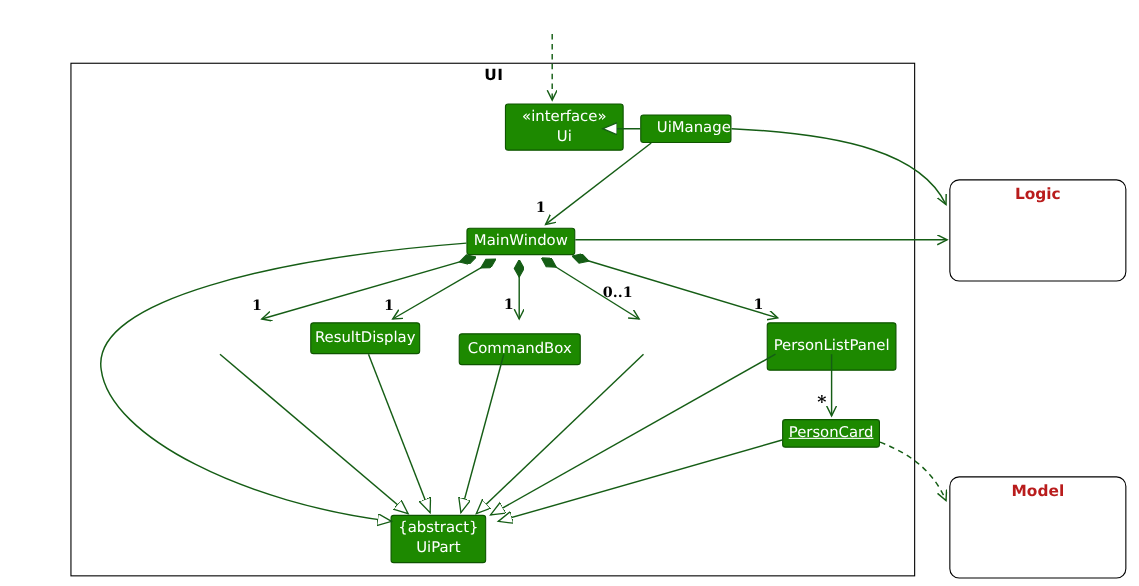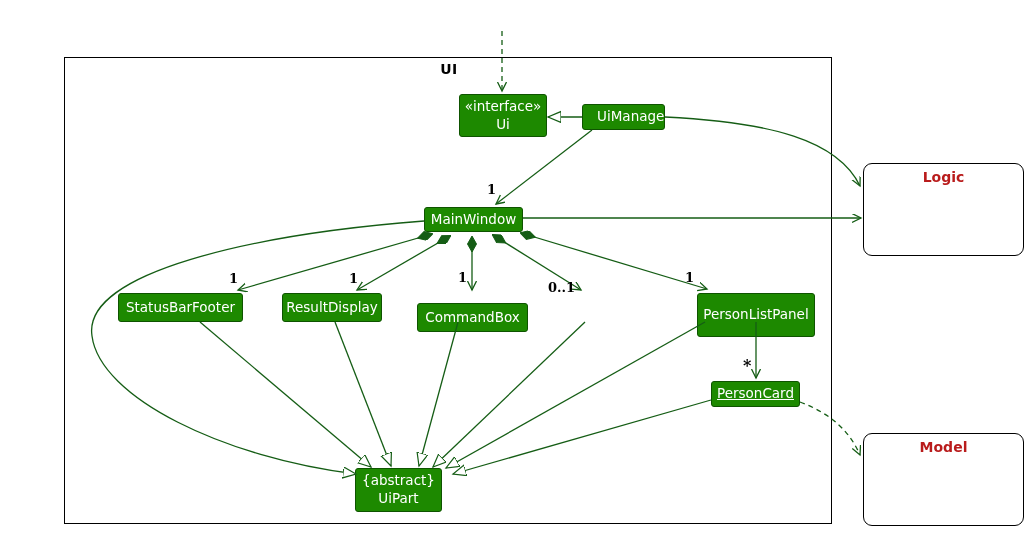--- a/index.html
+++ b/index.html
@@ -52,32 +52,29 @@
   <div class="frame"></div>
   <div class="frame-label">UI</div>
 
   <div class="ext" style="left:863px;top:163px;width:161px;height:93px;">
     <span>Logic</span>
   </div>
   <div class="ext" style="left:863px;top:433px;width:161px;height:93px;">
     <span>Model</span>
   </div>
 
-  <div class="cls" style="left:459px;top:94px;width:88px;height:43px;">
+  <div class="cls" style="left:459px;top:94px;width:108px;height:43px;">
     <span>«interface»</span>
     <span>Ui</span>
   </div>
   <div class="cls" style="left:582px;top:104px;width:83px;height:26px;padding-left:20px;">
     <span>UiManager</span>
   </div>
   <div class="cls" style="left:424px;top:207px;width:99px;height:25px;">
     <span>MainWindow</span>
-  </div>
-  <div class="cls" style="left:118px;top:293px;width:125px;height:29px;">
-    <span>StatusBarFooter</span>
   </div>
   <div class="cls" style="left:282px;top:293px;width:100px;height:29px;">
     <span>ResultDisplay</span>
   </div>
   <div class="cls" style="left:417px;top:303px;width:111px;height:29px;">
     <span>CommandBox</span>
   </div>
   <div class="cls" style="left:697px;top:293px;width:118px;height:44px;">
     <span>PersonListPanel</span>
   </div>
@@ -128,17 +125,17 @@
     <path class="edge" d="M458,322 L419,466" marker-end="url(#tri)"></path>
     <path class="edge" d="M585,322 L433,467" marker-end="url(#tri)"></path>
     <path class="edge" d="M705,322 L446,468" marker-end="url(#tri)"></path>
     <path class="edge" d="M711,400 L453,474" marker-end="url(#tri)"></path>
   </svg>
 
   <span class="mult" style="left:487px;top:182px;">1</span>
   <span class="mult" style="left:229px;top:271px;">1</span>
   <span class="mult" style="left:349px;top:271px;">1</span>
   <span class="mult" style="left:458px;top:270px;">1</span>
-  <span class="mult" style="left:548px;top:280px;">0..1</span>
+  <span class="mult" style="left:548px;top:259px;">0..1</span>
   <span class="mult" style="left:685px;top:270px;">1</span>
   <span class="mult star" style="left:743px;top:356px;">*</span>
 
 </div>
 
 </body></html>

